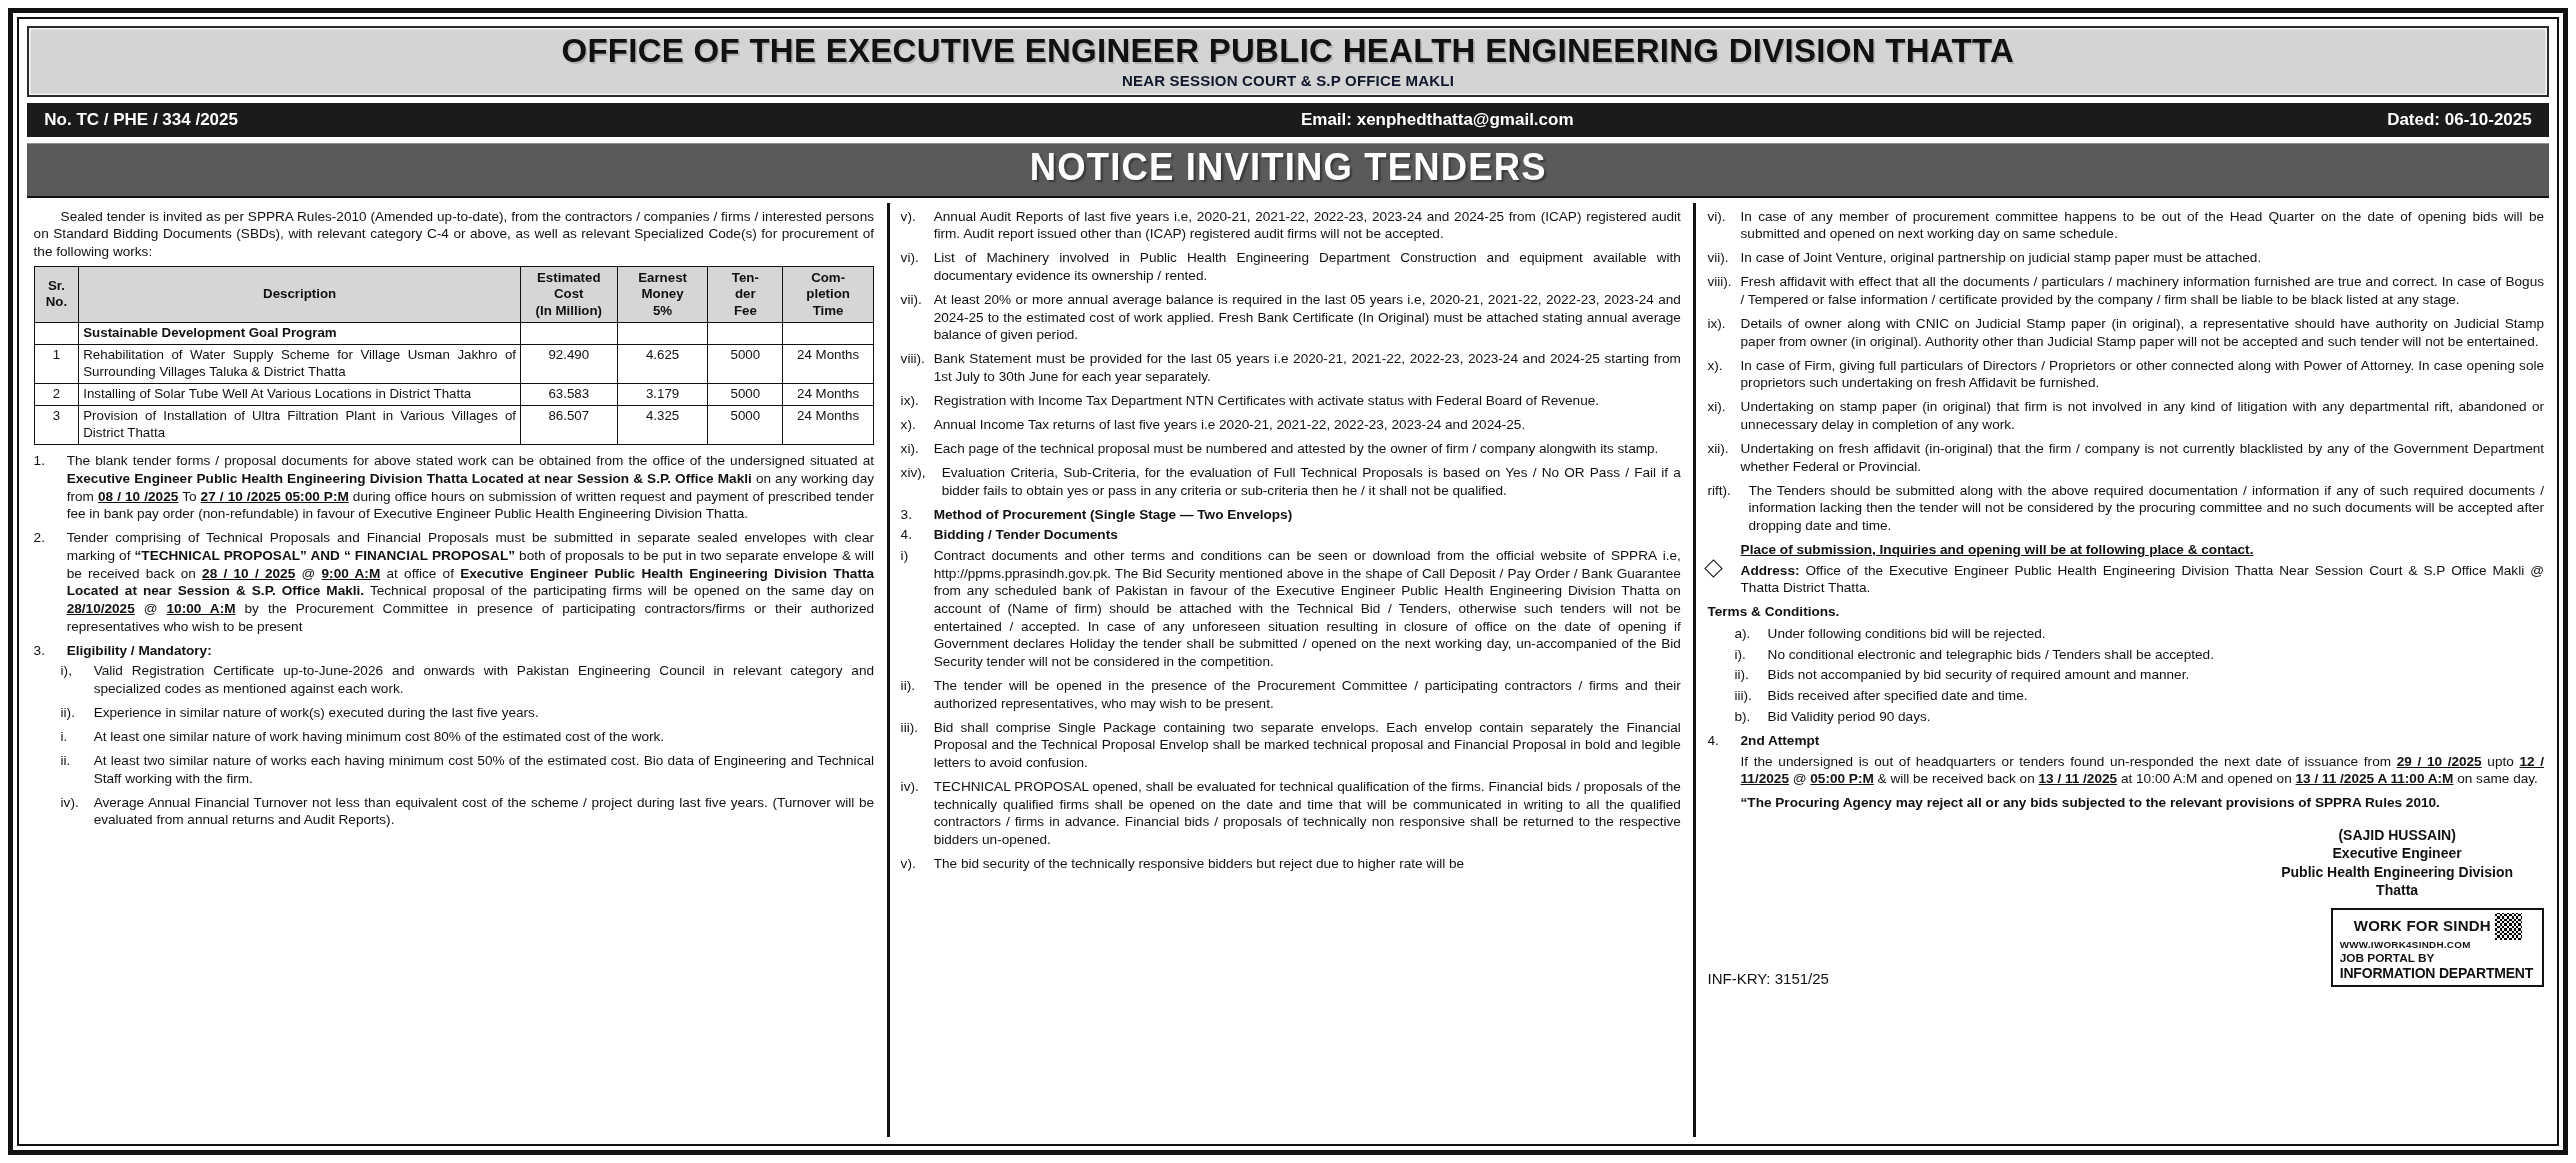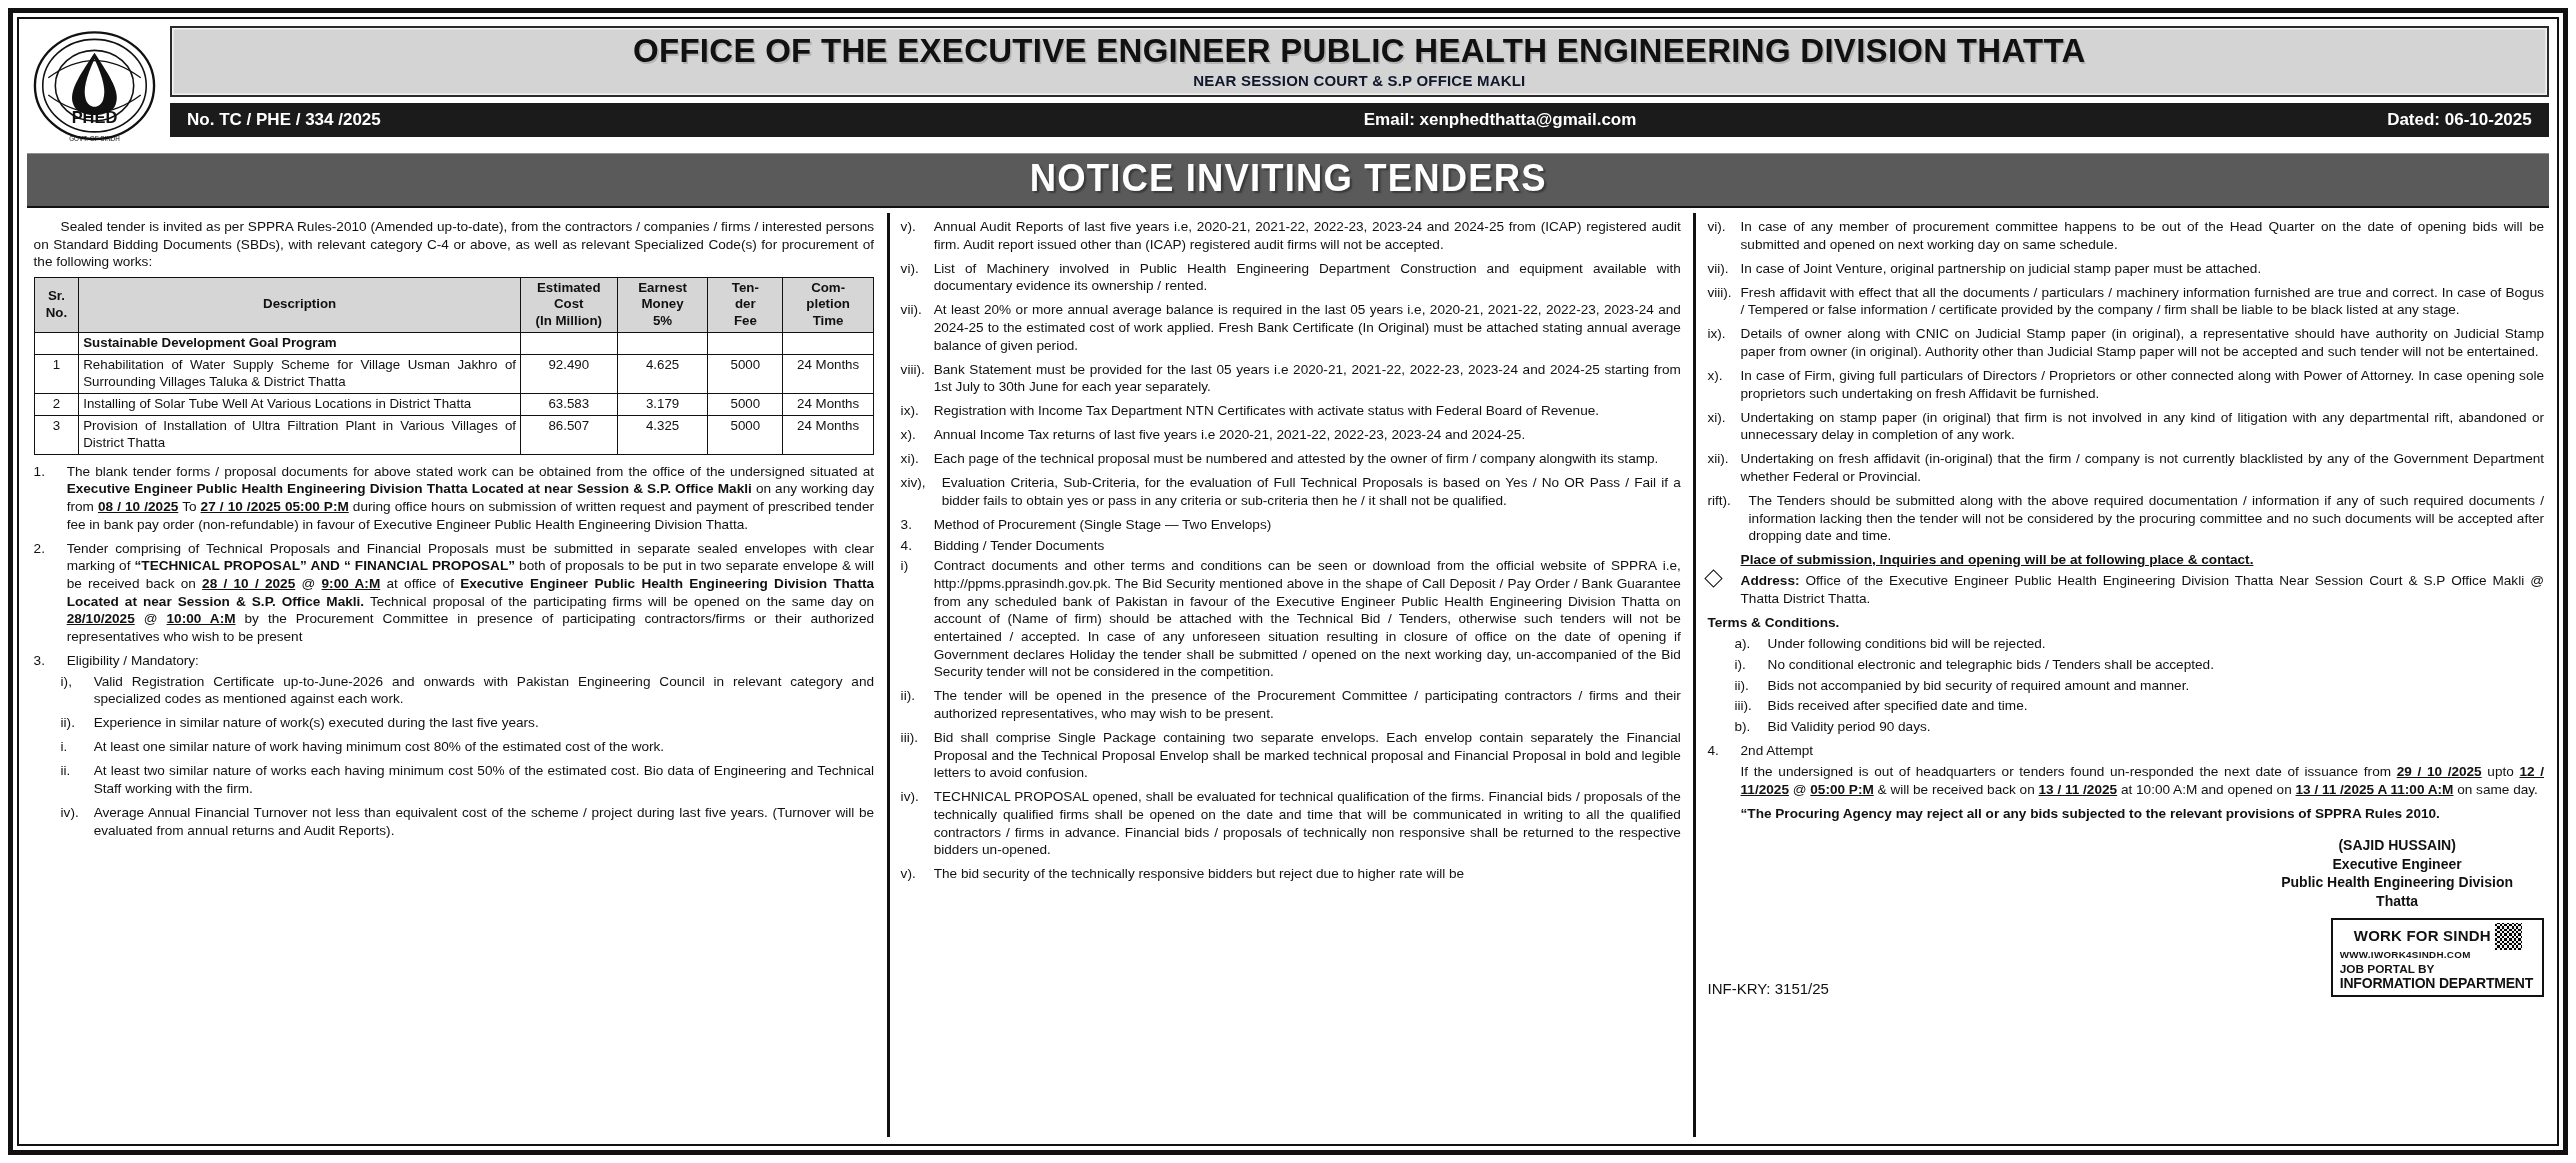--- a/index.html
+++ b/index.html
@@ -148,21 +148,21 @@
     color:#111;
   }
   .row .mk{
     flex:0 0 30px;
     text-align:left;
     padding-right:3.1px;
   }
   .row .mk.wide{flex:0 0 38px;}
   .row .bd{flex:1 1 auto;text-align:justify;}
   .row.tight{margin-bottom:3.1px;}
-  .row.head .bd{font-weight:normal;}
+  .row.head .bd{font-weight:bold;}
   .row .bd.bold{font-weight:bold;}
 
   .sub{margin-left:27px;}
 
   
   table.works{
     border-collapse:collapse;
     width:100%;
     margin:3.1px 0 7.8px 0;
     font-size:13.3px;
@@ -245,35 +245,20 @@
   }
 </style>
 </head>
 <body>
 
 <div class="page">
  <div class="outer-frame">
   <div class="inner-frame">
 
    <div class="header">
-     <div class="logo-box">
-       <svg class="logo" viewBox="0 0 162 150">
-         <ellipse cx="81" cy="72" rx="76" ry="68" fill="none" stroke="#111" stroke-width="3"></ellipse>
-         <ellipse cx="81" cy="72" rx="66" ry="59" fill="none" stroke="#111" stroke-width="2"></ellipse>
-         <ellipse cx="81" cy="72" rx="50" ry="45" fill="none" stroke="#111" stroke-width="2"></ellipse>
-         <path d="M81 30 C 60 62, 48 80, 54 96 C 60 114, 102 114, 108 96 C 114 80, 102 62, 81 30 Z" fill="#111"></path>
-         <path d="M81 38 C 70 62, 66 78, 70 90 C 74 102, 88 102, 92 90 C 96 78, 92 62, 81 38 Z" fill="#fff"></path>
-         <text x="81" y="120" text-anchor="middle" font-family="'Liberation Sans',sans-serif" font-size="21" font-weight="bold" fill="#111">PHED</text>
-         <g stroke="#111" stroke-width="1.6" fill="none">
-           <path d="M22 62 q 59 -44 118 0"></path>
-           <path d="M22 84 q 59 44 118 0"></path>
-         </g>
-         <text x="81" y="142" text-anchor="middle" font-family="'Liberation Sans',sans-serif" font-size="8" fill="#111">GOVT. OF SINDH</text>
-       </svg>
-     </div>
 
      <div class="header-right">
        <div class="title-bar">
          <div class="t1">OFFICE OF THE EXECUTIVE ENGINEER PUBLIC HEALTH ENGINEERING DIVISION THATTA</div>
          <div class="t2">NEAR SESSION COURT &amp; S.P OFFICE MAKLI</div>
        </div>
        <div class="meta-bar">
          <div class="m-left">No. TC / PHE / 334 /2025</div>
          <div class="m-mid">Email: xenphedthatta@gmail.com</div>
          <div class="m-right">Dated: 06-10-2025</div>

